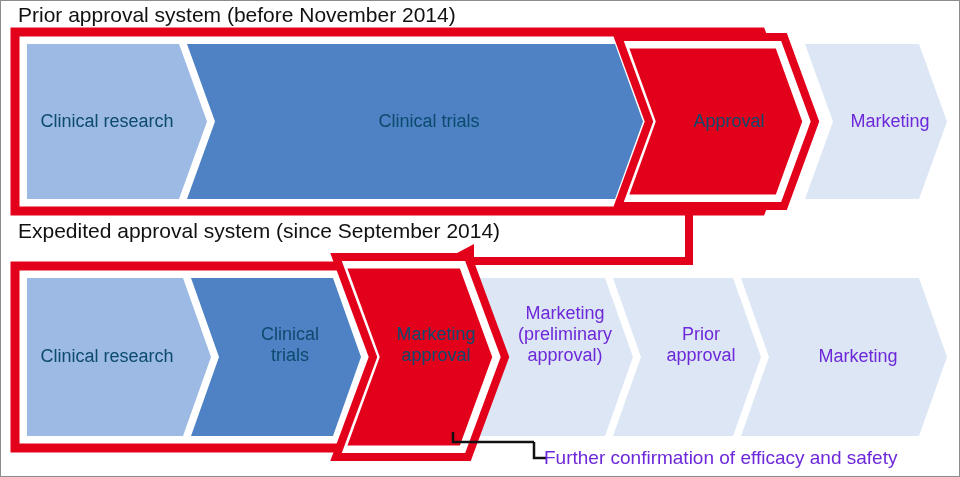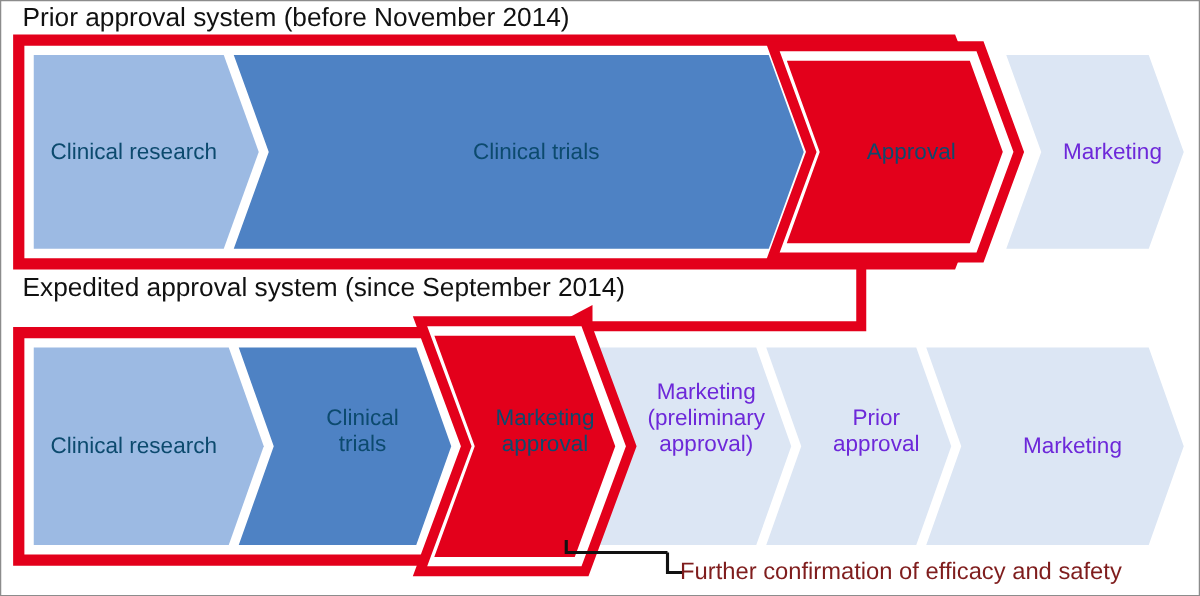--- a/index.html
+++ b/index.html
@@ -37,21 +37,21 @@
     white-space:pre-line;
     pointer-events:none;
   }
   .lbl-white{color:#0c4a6e;}
   .lbl-dark{color:#6d28d9;}
 
   #caption-further{
     position:absolute;
     left:543px;top:446px;
     font-size:19px;
-    color:#7f1d1d;
+    color:#6d28d9;
     white-space:nowrap;
   }
 </style>
 </head>
 <body>
 
 <div id="stage">
 
   <svg id="diagram" viewBox="0 0 960 477">
 

